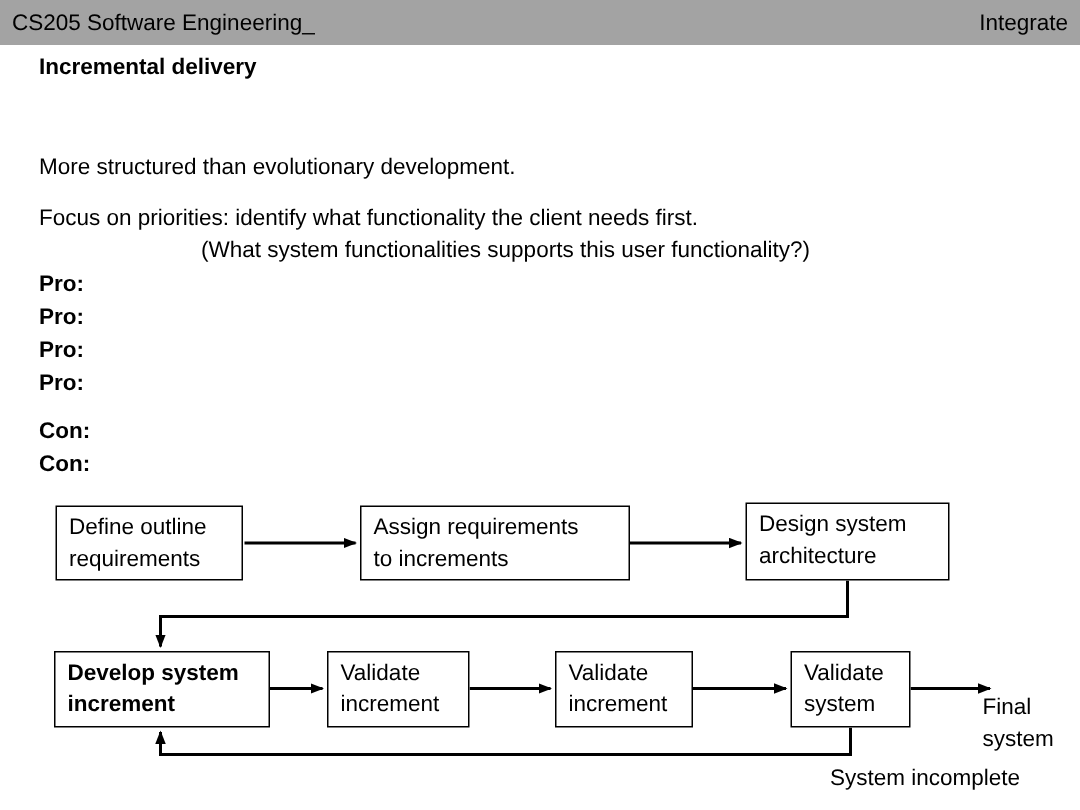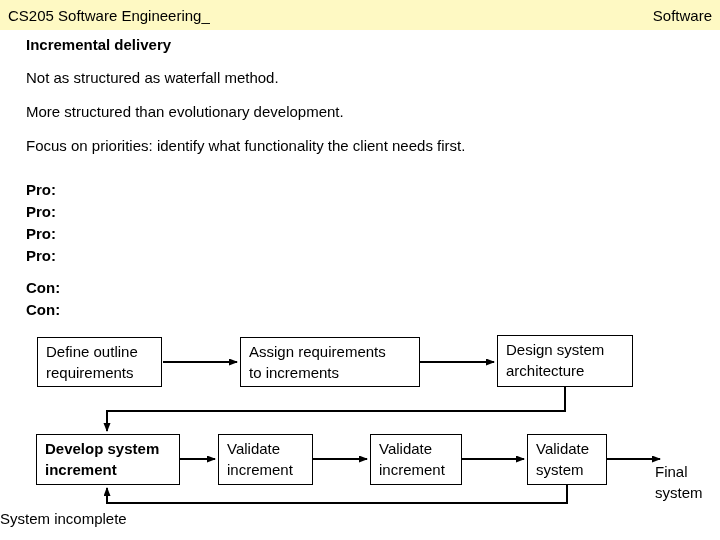--- a/index.html
+++ b/index.html
@@ -9,21 +9,21 @@
     background: #ffffff;
     color: #000000;
     position: relative;
     overflow: hidden;
   }
   .slide { position: absolute; left: 0; top: 0; width: 720px; height: 540px; }
 
   
   .header {
     position: absolute; left: 0; top: 0; width: 720px; height: 30px;
-    background: #fef9c3;
+    background: #a3a3a3;
     display: flex; align-items: center; justify-content: space-between;
     font-size: 15px;
     padding: 0 8px;
   }
 
   
   .txt { position: absolute; left: 6px; font-size: 15px; white-space: nowrap; margin-left: 20px; }
   .heading { top: 36px; font-weight: bold; }
   .line0 { top: 69px; }
   .line1 { top: 103px; }
@@ -56,37 +56,37 @@
   .b7 { left: 527px; top: 104px; width: 80px;  height: 51px; }
 
   .connectors { position: absolute; left: 0; top: 0; width: 720px; height: 210px; }
 
   .final-label {
     position: absolute; left: 631px; top: 131px;
     font-size: 15px; line-height: 21px; white-space: pre-line; margin-left: 24px;
   }
   .loop-label {
     position: absolute; left: 0; top: 180px; width: 680px;
-    text-align: left; font-size: 15px;
+    text-align: right; font-size: 15px;
   }
 </style>
 </head>
 <body>
 
 <div class="slide">
 
   <div class="header">
     <span>CS205 Software Engineering_</span>
-    <span>Software</span>
+    <span>Integrate</span>
   </div>
 
   <div class="txt heading">Incremental delivery</div>
-  <div class="txt line0">Not as structured as waterfall method.</div>
   <div class="txt line1">More structured than evolutionary development.</div>
   <div class="txt line2">Focus on priorities: identify what functionality the client needs first.</div>
+  <div class="txt line3">(What system functionalities supports this user functionality?)</div>
 
   <div class="txt pro0">Pro:</div>
   <div class="txt pro1">Pro:</div>
   <div class="txt pro2">Pro:</div>
   <div class="txt pro3">Pro:</div>
   <div class="txt con0">Con:</div>
   <div class="txt con1">Con:</div>
 
   <div class="flow">
 

